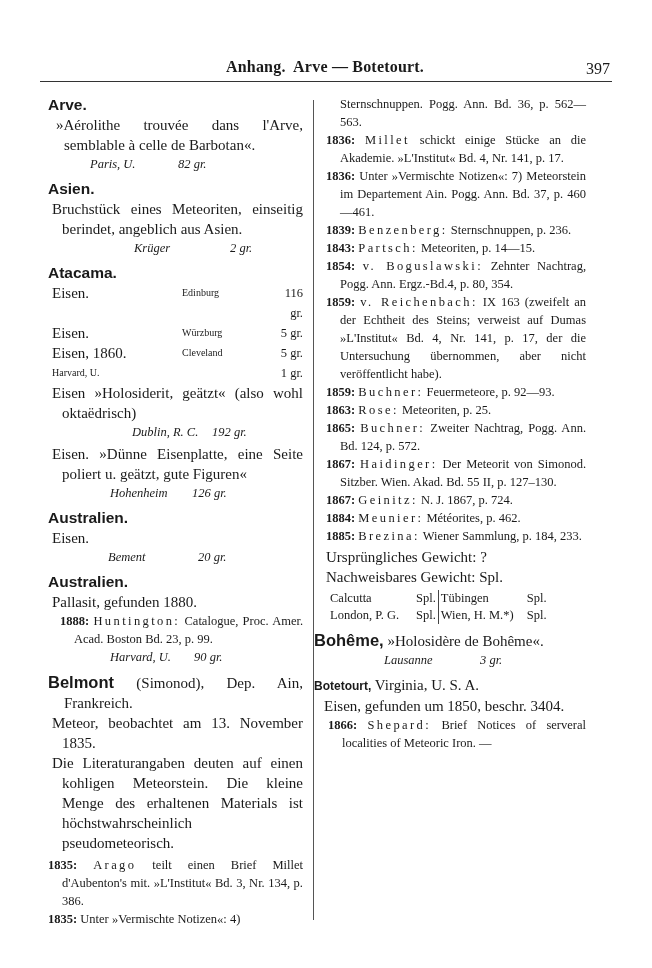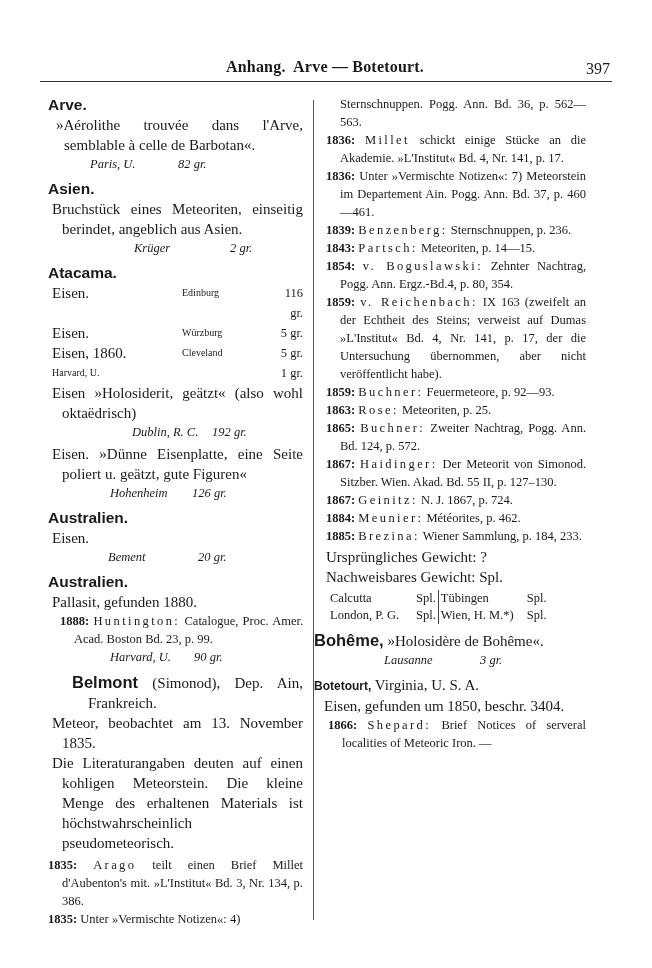--- a/index.html
+++ b/index.html
@@ -122,21 +122,21 @@
       <span>Catalogue, Proc. Amer. Acad. Boston Bd. 23, p. 99.</span>
     </div>
     <div class="loc">
       <span class="n" style="margin-left:62px;width:84px;">Harvard, U.</span>
       <span class="n">90 gr.</span>
     </div>
   </div>
   <div class="gap"></div>
 
   <div>
-    <div class="p" style="padding-left:16px;text-indent:-16px;margin-left:24px;">
+    <div class="p" style="padding-left:16px;text-indent:-16px;">
       <span class="hd" style="font-size:16.5px;">Belmont</span>
       <span>(Simonod), Dep. Ain, Frankreich.</span>
     </div>
     <div class="p i1">Meteor, beobachtet am 13. November 1835.</div>
     <div class="p i1">Die Literaturangaben deuten auf einen kohligen Meteorstein. Die kleine Menge des erhaltenen Materials ist höchstwahrscheinlich pseudometeorisch.</div>
     <div class="gapS"></div>
     <div class="ref">
       <b>1835:</b>
       <span class="sp">Arago</span>
       <span>teilt einen Brief Millet d'Aubenton's mit. »L'Institut« Bd. 3, Nr. 134, p. 386.</span>

